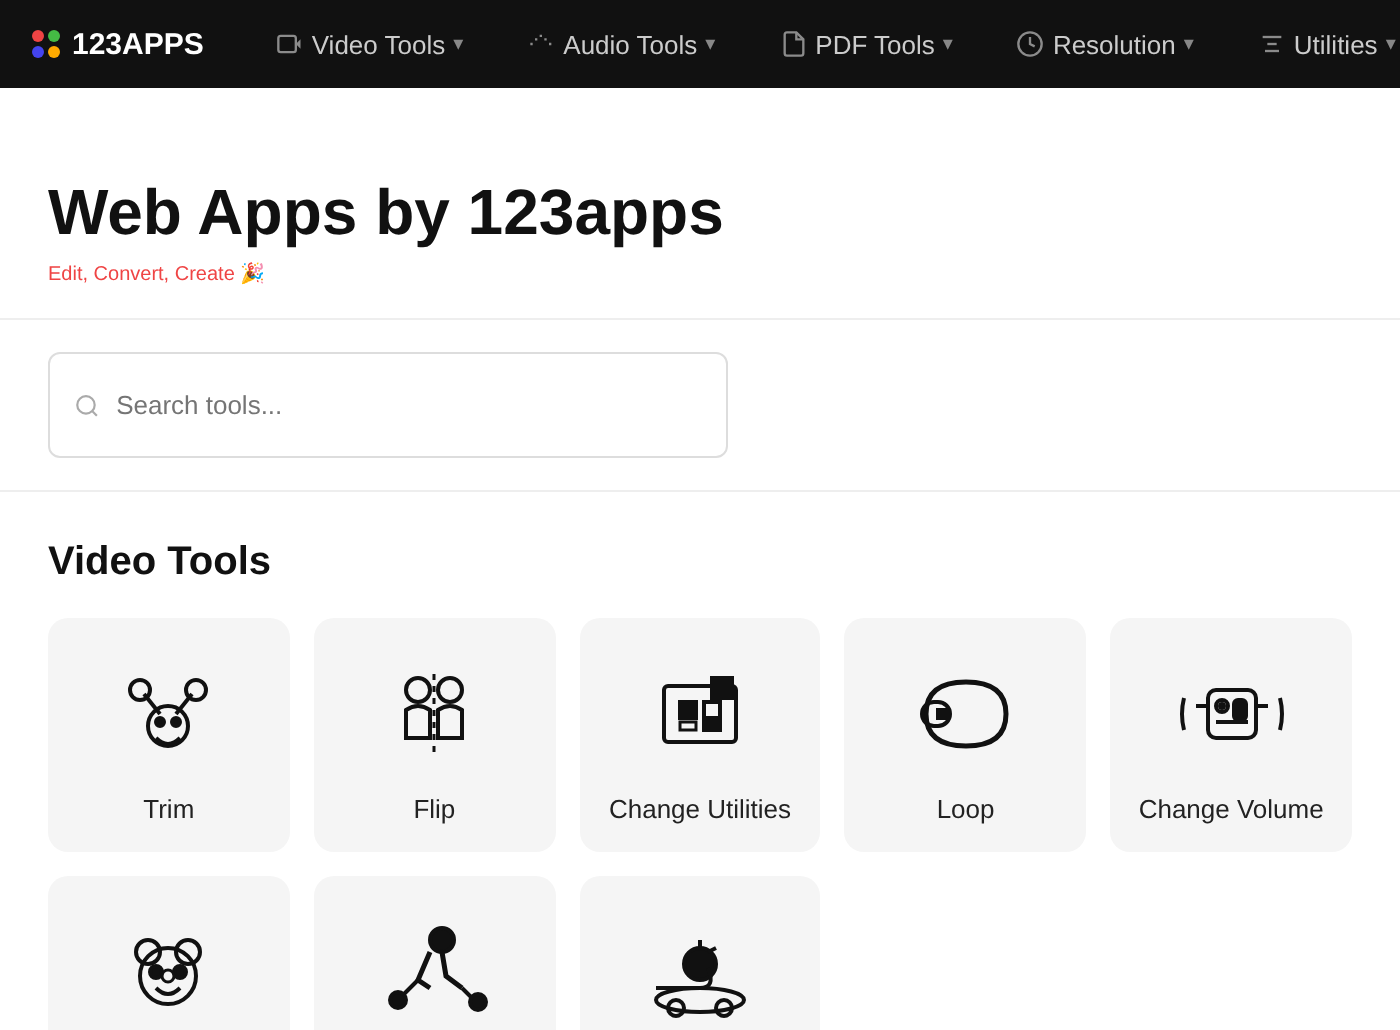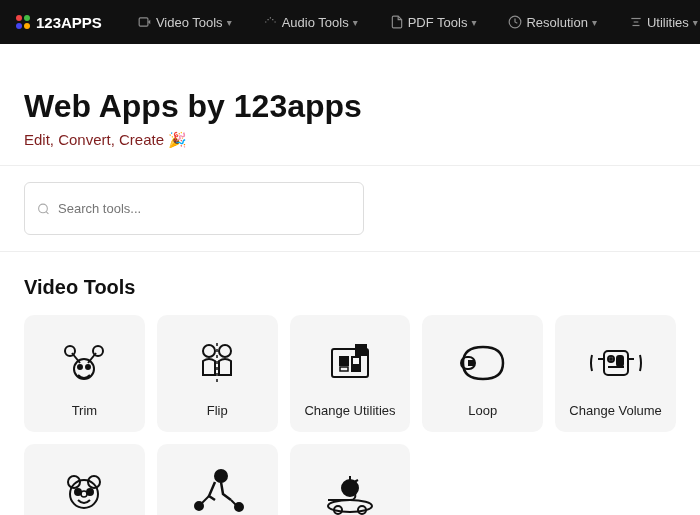--- a/index.html
+++ b/index.html
@@ -61,22 +61,22 @@
     .hero {
       padding: 44px 24px 16px 24px;
       border-bottom: 1px solid #eee;
     }
     .hero h1 {
       font-size: 32px;
       font-weight: 800;
       margin-bottom: 6px;
     }
     .hero p {
-      color: #7f1d1d;
-      font-size: 15px;
+      color: #ef4444;
+      font-size: 10px;
     }
 
     
     .search-area {
       padding: 16px 24px;
       border-bottom: 1px solid #eee;
     }
     .search-bar {
       display: flex;
       align-items: center;

